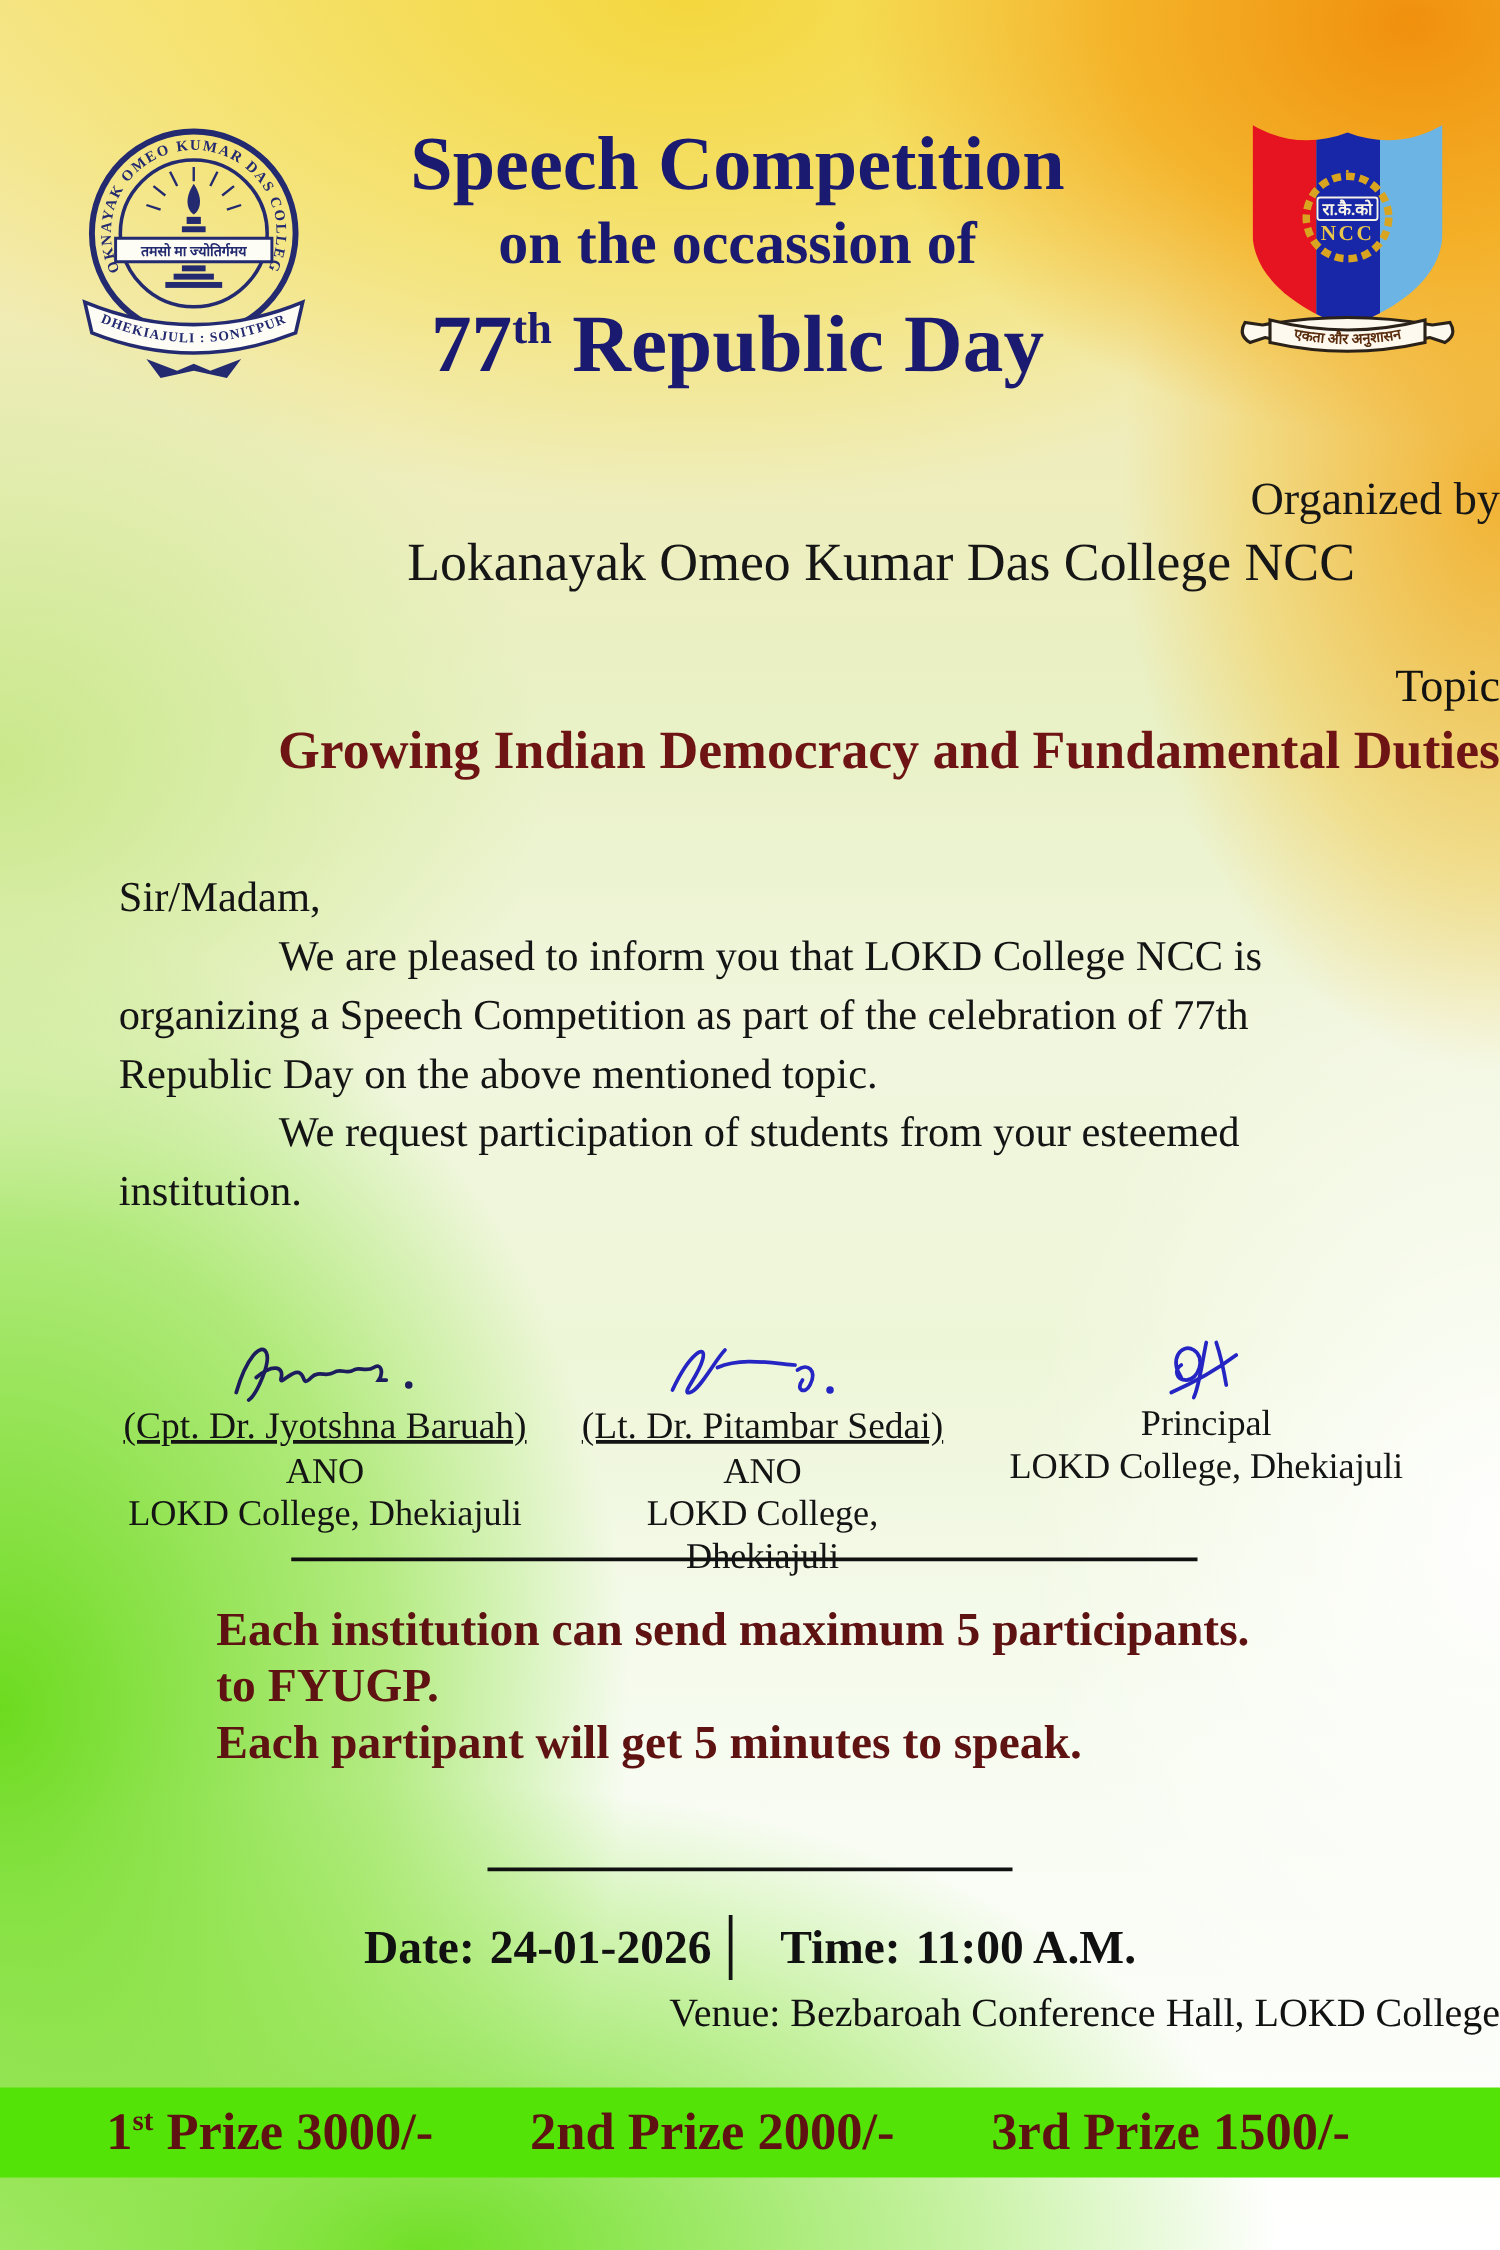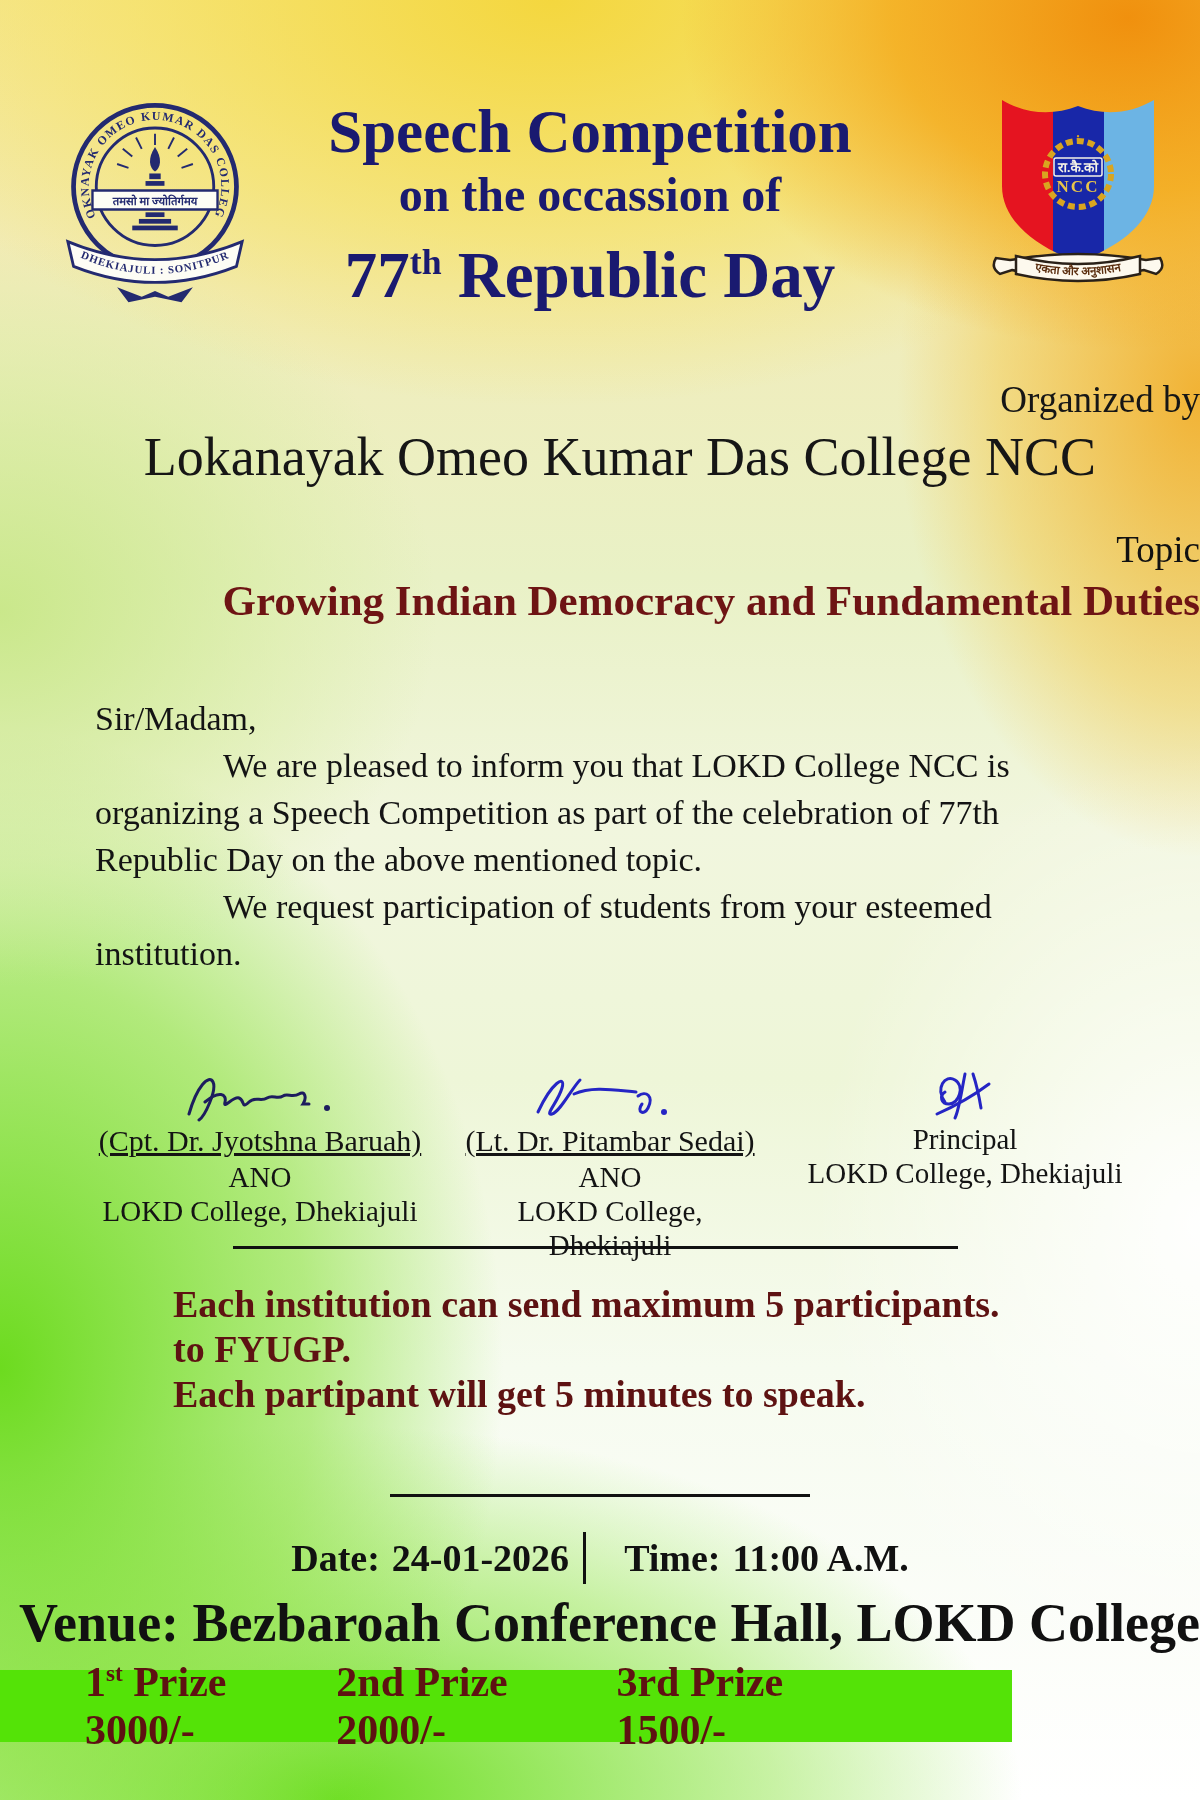--- a/index.html
+++ b/index.html
@@ -18,39 +18,39 @@
       linear-gradient(180deg,#f5e793 0%,#f1ecba 16%,#e9f1c6 32%,#f1f6de 46%,#eef6d8 60%,#f6fbef 76%,#ffffff 100%);
   }
   .abs{position:absolute;}
   .ctr{text-align:right;}
   .title-block{left:210px;top:98px;width:760px;text-align:center;color:#1a1a70;font-weight:700;}
   .title-l1{font-size:61px;line-height:68px;}
   .title-l2{font-size:48px;line-height:58px;}
   .title-l3{font-size:65px;line-height:76px;}
   .sup{font-size:55%;vertical-align:super;font-weight:700;}
   .organized-label{left:0;top:378px;width:1200px;font-size:37px;color:#161616;}
-  .organization{left:12px;top:426px;width:1084px;font-size:54px;color:#161616;}
+  .organization{left:0;top:426px;width:1084px;font-size:43px;color:#161616;}
   .topic-label{left:0;top:528px;width:1200px;font-size:37px;font-weight:400;color:#111;}
   .topic-title{left:0;top:576px;width:1200px;font-size:43px;font-weight:700;color:#6e1414;}
   .letter{left:95px;top:695px;width:1015px;font-size:34px;line-height:47px;color:#141414;}
   .letter p{margin:0;}
   .letter .indent{text-indent:128px;}
   .sig-col{top:1068px;text-align:center;color:#141414;}
   .sig-col .sig-art{height:54px;display:flex;align-items:flex-end;justify-content:center;}
   .sig-name{font-size:30px;line-height:38px;text-decoration:underline;}
   .sig-role{font-size:29px;line-height:34px;}
   .sig-org{font-size:29px;line-height:34px;}
   .divider{background:#111;height:3px;}
   .rules{left:173px;top:1282px;width:940px;font-size:38px;font-weight:700;color:#5e1212;line-height:45px;}
   .rules div{white-space:nowrap;}
   .schedule-row{left:0;top:1532px;width:1200px;display:flex;justify-content:center;align-items:center;font-size:38px;font-weight:700;color:#111;}
   .sched-sep{width:3px;height:52px;background:#111;margin:0 38px 0 14px;}
   .lbl{margin-right:12px;}
-  .venue{left:0;top:1592px;width:1200px;font-size:54px;font-weight:700;color:#111;}
-  .prize-bar{left:0;top:1670px;width:1012px;height:72px;background:#54e307;display:flex;align-items:center;justify-content:space-between;padding:0 120px 0 85px;box-sizing:border-box;font-size:42px;font-weight:700;color:#5e1212;}
+  .venue{left:0;top:1592px;width:1200px;font-size:32px;font-weight:400;color:#111;}
+  .prize-bar{left:0;top:1670px;width:1200px;height:72px;background:#54e307;display:flex;align-items:center;justify-content:space-between;padding:0 120px 0 85px;box-sizing:border-box;font-size:42px;font-weight:700;color:#5e1212;}
   svg text{font-family:"Liberation Serif",serif;}
 </style>
 </head>
 <body>
 
 <div class="poster">
 
   <div class="abs" style="left:60px;top:92px;width:190px;height:216px;">
     <svg width="190" height="216" viewBox="0 0 200 228">
       <g fill="none" stroke="#232a70" stroke-width="5">

